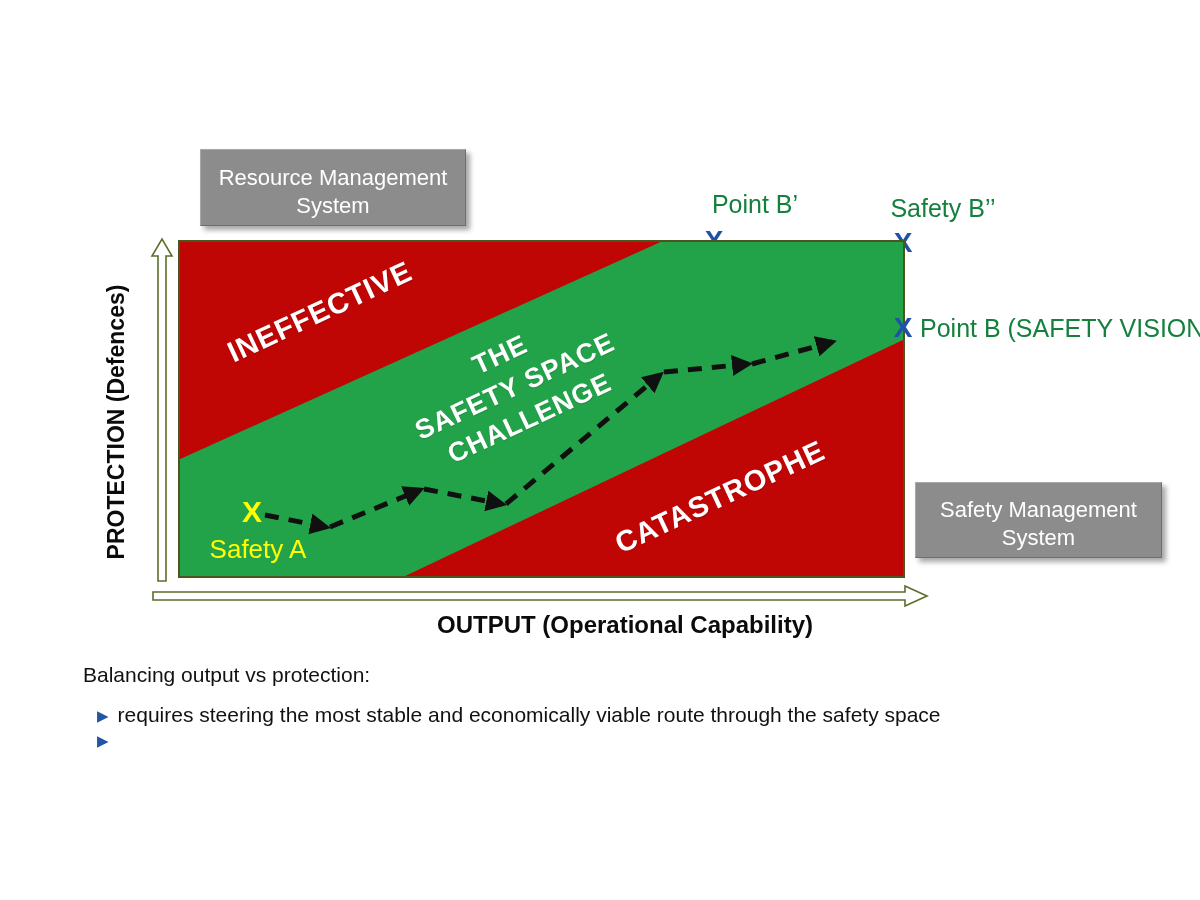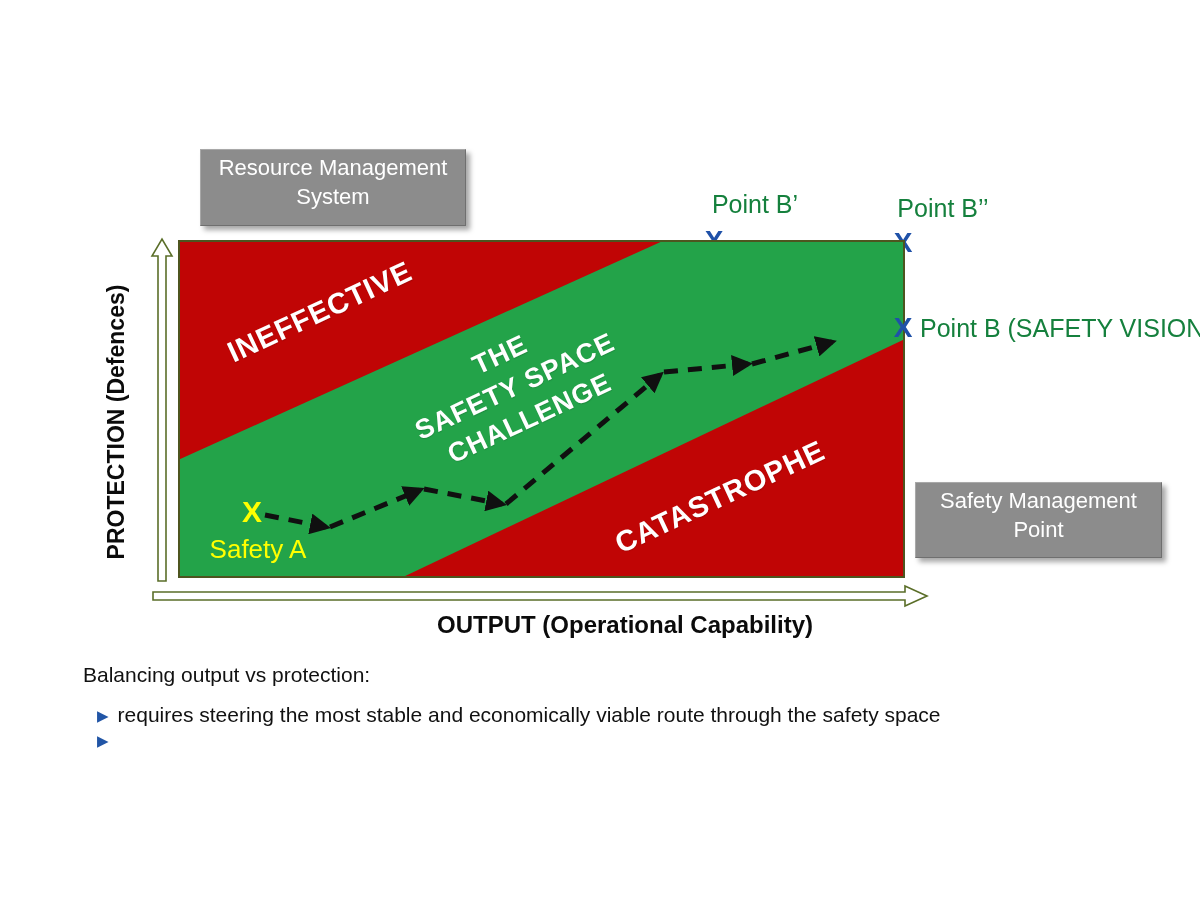--- a/index.html
+++ b/index.html
@@ -28,21 +28,21 @@
   .marker-x.blue   { color:#1F51A8; font-size:28px; }
   .marker-x.yellow { color:#FFFF00; font-size:30px; }
   .pt-label { position:absolute; white-space:nowrap; font-size:25px; }
   .pt-label.blue   { color:#15803d; }
   .pt-label.yellow { color:#FFFF00; }
   .centered { transform:translate(-50%,-50%); }
   .vcentered { transform:translate(0,-50%); }
   
   .gray-box {
     position:absolute; background:#8C8C8C; color:#ffffff;
-    display:flex; align-items:flex-start; justify-content:center; text-align:center;
+    display:flex; align-items:flex-end; justify-content:center; text-align:center;
     font-size:22px; line-height:1.3; padding:4px 12px; box-sizing:border-box;
     border:1px solid #a8a8a8; border-right-color:#6f6f6f; border-bottom-color:#6f6f6f;
     box-shadow:4px 4px 5px rgba(0,0,0,0.35);
   }
   .gray-box.resource { left:200px; top:149px; width:266px; height:77px; }
   .gray-box.safety   { left:915px; top:482px; width:247px; height:76px; }
   
   .axis-label { position:absolute; color:#0b0b0b; font-weight:bold; white-space:nowrap; }
   .axis-label.y {
     left:116px; top:422px; font-size:23px;
@@ -61,21 +61,21 @@
 
 <div class="stage">
 
   <div class="gray-box resource">
     <span>Resource Management System</span>
   </div>
 
   <div class="pt-label blue centered" style="left:755px; top:204px;">Point B’</div>
   <div class="marker-x blue" style="left:714px; top:241px;">X</div>
 
-  <div class="pt-label blue centered" style="left:943px; top:208px;">Point B’’</div>
+  <div class="pt-label blue centered" style="left:943px; top:208px;">Safety B’’</div>
   <div class="marker-x blue" style="left:903px; top:243px;">X</div>
 
   <div class="plot">
     <svg viewBox="0 0 727 338">
       <defs>
         <marker id="ah" markerWidth="4.2" markerHeight="4.2" refX="3.2" refY="2.1" orient="auto" markerUnits="strokeWidth">
           <path d="M0,0 L4.2,2.1 L0,4.2 Z" fill="#101010"></path>
         </marker>
       </defs>
       <rect x="0" y="0" width="727" height="338" fill="#23A349"></rect>
@@ -102,21 +102,21 @@
     <div class="band-label catastrophe">CATASTROPHE</div>
 
     <div class="marker-x yellow" style="left:74px; top:272px;">X</div>
     <div class="pt-label yellow centered" style="left:80px; top:309px; font-size:26px;">Safety A</div>
   </div>
 
   <div class="marker-x blue" style="left:903px; top:328px;">X</div>
   <div class="pt-label blue vcentered" style="left:920px; top:328px;">Point B (SAFETY VISION)</div>
 
   <div class="gray-box safety">
-    <span>Safety Management Point</span>
+    <span>Safety Management System</span>
   </div>
 
   <svg class="abs" style="left:150px; top:236px;" width="24" height="346">
     <polygon points="8,345 8,20 2,20 12,3 22,20 16,20 16,345" fill="#ffffff" stroke="#5A6E28" stroke-width="1.6"></polygon>
   </svg>
 
   <svg class="abs" style="left:152px; top:584px;" width="778" height="24">
     <polygon points="1,8 753,8 753,2 775,12 753,22 753,16 1,16" fill="#ffffff" stroke="#5A6E28" stroke-width="1.6"></polygon>
   </svg>
 

